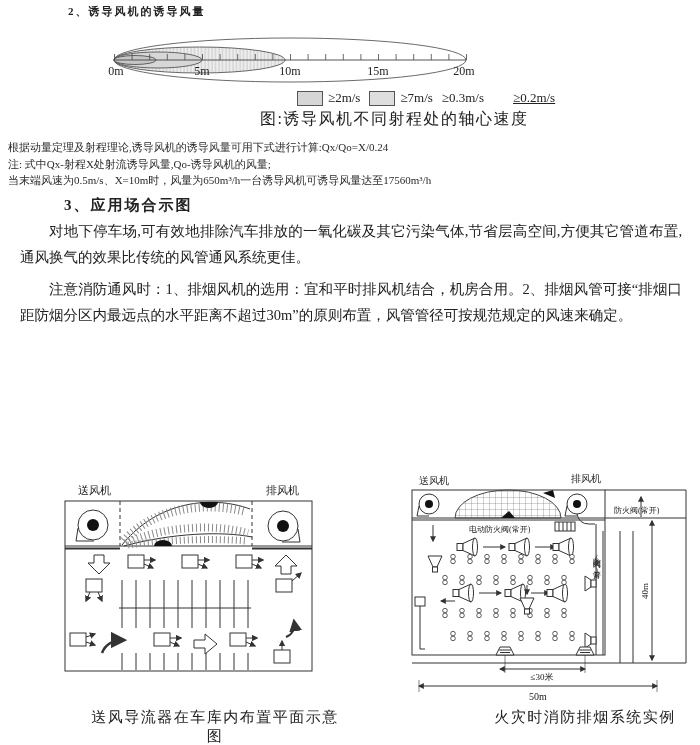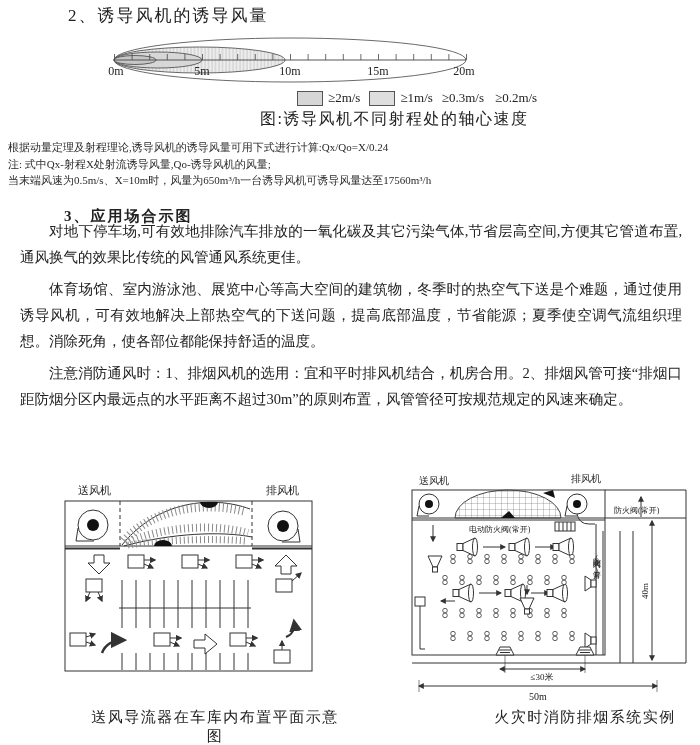--- a/index.html
+++ b/index.html
@@ -1,20 +1,20 @@
 <!DOCTYPE html>
 <html><head>
 <meta charset="utf-8">
 <style>
   html,body{margin:0;padding:0;background:#fff;}
   .page{position:relative;width:700px;height:745px;background:#ffffff;
         font-family:"Liberation Serif","DejaVu Serif",serif;color:#222;overflow:hidden;}
   .abs{position:absolute;}
-  .h2{left:68px;top:4px;font-size:17px;font-weight:normal;letter-spacing:2px;}
-  .h3{left:64px;top:207px;font-size:15px;font-weight:bold;letter-spacing:2px;}
+  .h2{left:68px;top:4px;font-size:11px;font-weight:bold;letter-spacing:2px;}
+  .h3{left:64px;top:196px;font-size:15px;font-weight:bold;letter-spacing:2px;}
   .legend{left:297px;top:90px;display:flex;align-items:center;font-size:13px;white-space:nowrap;}
   .lg{display:flex;align-items:center;margin-right:9px;}
   .sw{width:24px;height:13px;border:1px solid #555;background:#d6d6d6;margin-right:5px;}
   .sw.l{background:#dedede;}
   .figcap{left:244px;top:109px;font-size:16px;letter-spacing:1.5px;margin-left:16px;}
   .notes{left:8px;top:139px;font-size:11px;line-height:16.5px;color:#2a2a2a;}
   .body{left:20px;top:218px;width:662px;font-size:14.5px;line-height:26px;text-align:justify;}
   .body p{margin:0 0 6px 0;text-indent:2em;}
   .cap{font-size:15px;letter-spacing:1.5px;text-align:center;margin-left:39px;}
   .lcap{left:50px;top:708px;width:252px;}
@@ -61,42 +61,41 @@
     </g>
   </svg>
 
   <div class="abs legend">
     <span class="lg">
       <span class="sw"></span>
       <span>≥2m/s</span>
     </span>
     <span class="lg">
       <span class="sw l"></span>
-      <span>≥1m/s</span>
+      <span>≥7m/s</span>
     </span>
     <span class="lg">
       <span>≥0.3m/s</span>
     </span>
-    <span class="lg" style="margin-left:2px;">
+    <span class="lg" style="margin-left:20px;text-decoration:underline;">
       <span>≥0.2m/s</span>
     </span>
   </div>
 
   <div class="abs figcap">图:诱导风机不同射程处的轴心速度</div>
 
   <div class="abs notes">
     <div>根据动量定理及射程理论,诱导风机的诱导风量可用下式进行计算:Qx/Qo=X/0.24</div>
     <div>注: 式中Qx-射程X处射流诱导风量,Qo-诱导风机的风量;</div>
     <div>当末端风速为0.5m/s、X=10m时，风量为650m³/h一台诱导风机可诱导风量达至17560m³/h</div>
   </div>
 
   <div class="abs h3">3、应用场合示图</div>
   <div class="abs body">
     <p>对地下停车场,可有效地排除汽车排放的一氧化碳及其它污染气体,节省层高空间,方便其它管道布置,通风换气的效果比传统的风管通风系统更佳。</p>
-    <p>体育场馆、室内游泳池、展览中心等高大空间的建筑物，冬季时的热空气下送是个难题，通过使用诱导风机，可有效地解决上部热空气的下送问题，提高底部温度，节省能源；夏季使空调气流组织理想。消除死角，使各部位都能保持舒适的温度。</p>
     <p>注意消防通风时：1、排烟风机的选用：宜和平时排风机结合，机房合用。2、排烟风管可接“排烟口距防烟分区内最远点的水平距离不超过30m”的原则布置，风管管径可按规范规定的风速来确定。</p>
   </div>
 
   <svg class="abs" style="left:62px;top:483px;" width="253" height="222" viewBox="0 0 253 222">
     <defs>
       <marker id="ma1" viewBox="0 0 10 10" refX="8" refY="5" markerWidth="6.5" markerHeight="6.5" orient="auto-start-reverse">
         <path d="M0 0 L10 5 L0 10 z" fill="#333"></path>
       </marker>
       <g id="ba">
         <rect x="0" y="0" width="16" height="13" fill="#fff" stroke="#333"></rect>

